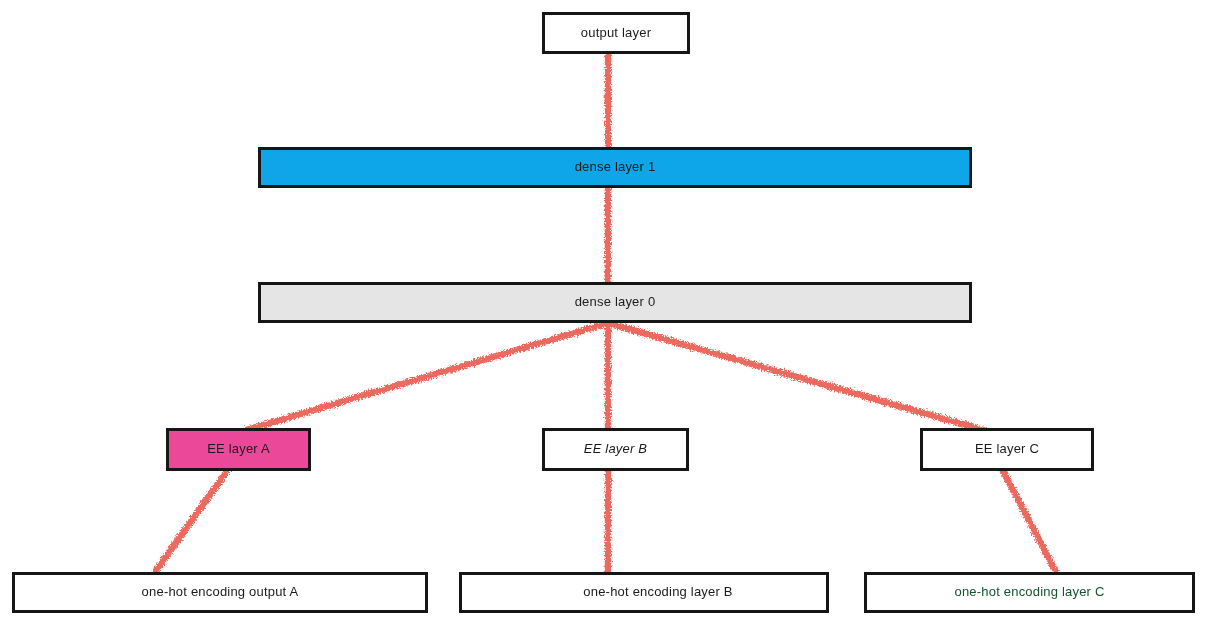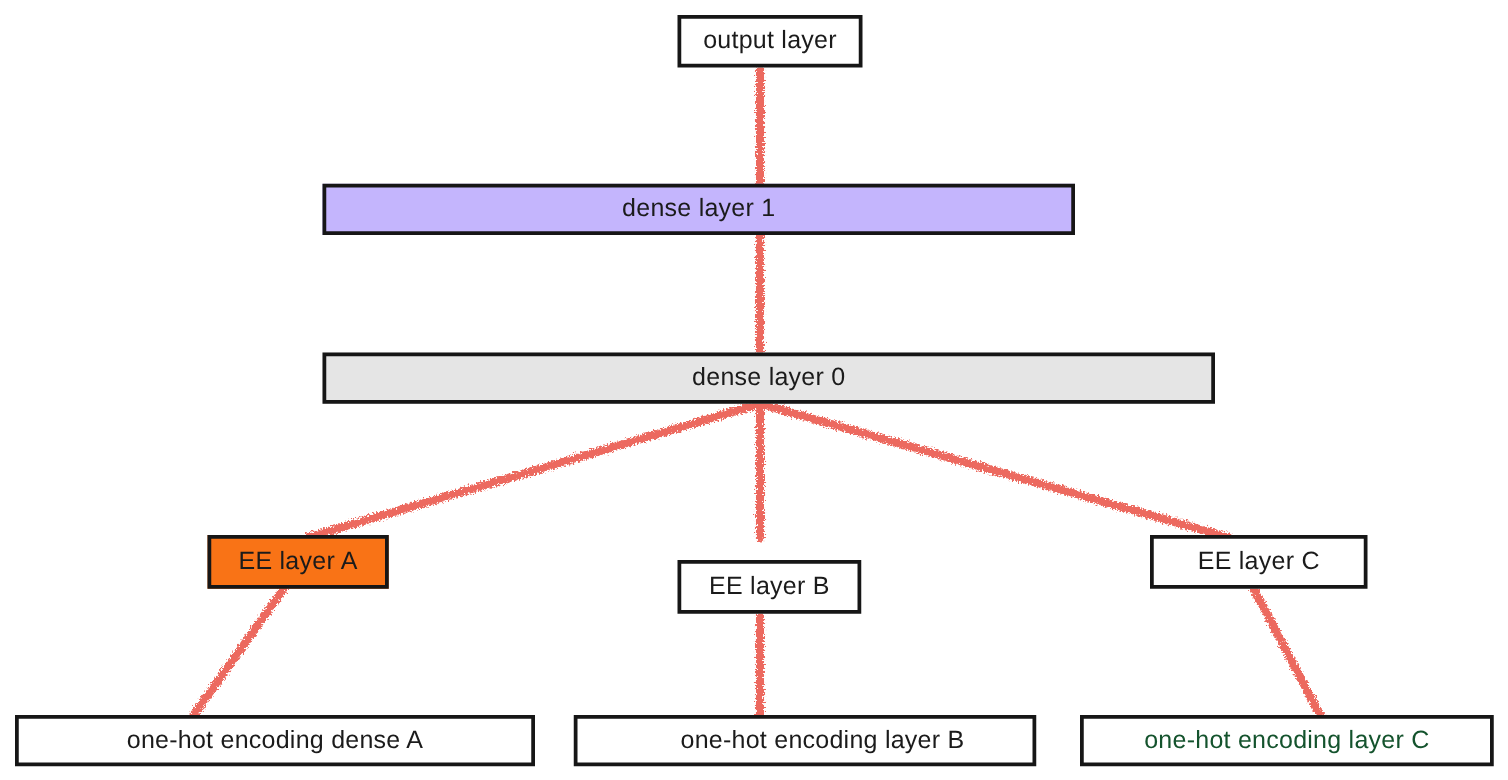--- a/index.html
+++ b/index.html
@@ -23,21 +23,21 @@
     height: 624px;
   }
   .node {
     position: absolute;
     box-sizing: border-box;
     border-style: solid;
     border-width: 3px;
     display: flex;
     align-items: center;
     justify-content: center;
-    font-size: 20px;
+    font-size: 13px;
     line-height: 1;
     white-space: nowrap;
     letter-spacing: 0.2px;
   }
   .node-label {
     display: inline-block;
     padding-bottom: 2px;
   }
 </style>
 </head>
@@ -59,37 +59,37 @@
         <line x1="608" y1="323" x2="983" y2="430"></line>
         <line x1="227" y1="471" x2="155" y2="572"></line>
         <line x1="608" y1="471" x2="608" y2="572"></line>
         <line x1="1003" y1="471" x2="1056" y2="572"></line>
       </g>
   </svg>
   <div id="nodes-layer">
       <div class="node" style="left: 542px; top: 12px; width: 148px; height: 42px; border-color: rgb(22, 22, 22); background: rgb(255, 255, 255); color: rgb(27, 27, 27);">
         <span class="node-label">output layer</span>
       </div>
-      <div class="node" style="left: 258px; top: 147px; width: 602px; height: 41px; border-color: rgb(22, 22, 22); background: #c4b5fd; color: rgb(27, 27, 27);">
+      <div class="node" style="left: 258px; top: 147px; width: 714px; height: 41px; border-color: rgb(22, 22, 22); background: #0ea5e9; color: rgb(27, 27, 27);">
         <span class="node-label">dense layer 1</span>
       </div>
       <div class="node" style="left: 258px; top: 282px; width: 714px; height: 41px; border-color: rgb(22, 22, 22); background: #e5e5e5; color: rgb(27, 27, 27);">
         <span class="node-label">dense layer 0</span>
       </div>
-      <div class="node" style="left: 166px; top: 428px; width: 145px; height: 43px; border-color: rgb(22, 22, 22); background: #f97316; color: rgb(27, 27, 27);">
+      <div class="node" style="left: 166px; top: 428px; width: 145px; height: 43px; border-color: rgb(22, 22, 22); background: #ec4899; color: rgb(27, 27, 27);">
         <span class="node-label">EE layer A</span>
       </div>
-      <div class="node" style="left: 542px; top: 448px; width: 147px; height: 43px; border-color: rgb(22, 22, 22); background: rgb(255, 255, 255); color: rgb(27, 27, 27);">
+      <div class="node" style="left: 542px; top: 428px; width: 147px; height: 43px; border-color: rgb(22, 22, 22); background: rgb(255, 255, 255); color: rgb(27, 27, 27); font-style: italic;">
         <span class="node-label">EE layer B</span>
       </div>
       <div class="node" style="left: 920px; top: 428px; width: 174px; height: 43px; border-color: rgb(22, 22, 22); background: rgb(255, 255, 255); color: rgb(27, 27, 27);">
         <span class="node-label">EE layer C</span>
       </div>
       <div class="node" style="left: 12px; top: 572px; width: 416px; height: 41px; border-color: rgb(22, 22, 22); background: rgb(255, 255, 255); color: rgb(27, 27, 27);">
-        <span class="node-label">one-hot encoding dense A</span>
+        <span class="node-label">one-hot encoding output A</span>
       </div>
       <div class="node" style="left: 459px; top: 572px; width: 370px; height: 41px; border-color: rgb(22, 22, 22); background: rgb(255, 255, 255); color: rgb(27, 27, 27); padding-left: 28px;">
         <span class="node-label">one-hot encoding layer B</span>
       </div>
       <div class="node" style="left: 864px; top: 572px; width: 331px; height: 41px; border-color: rgb(22, 22, 22); background: rgb(255, 255, 255); color: #14532d;">
         <span class="node-label">one-hot encoding layer C</span>
       </div>
     </div>
 </div>
 

